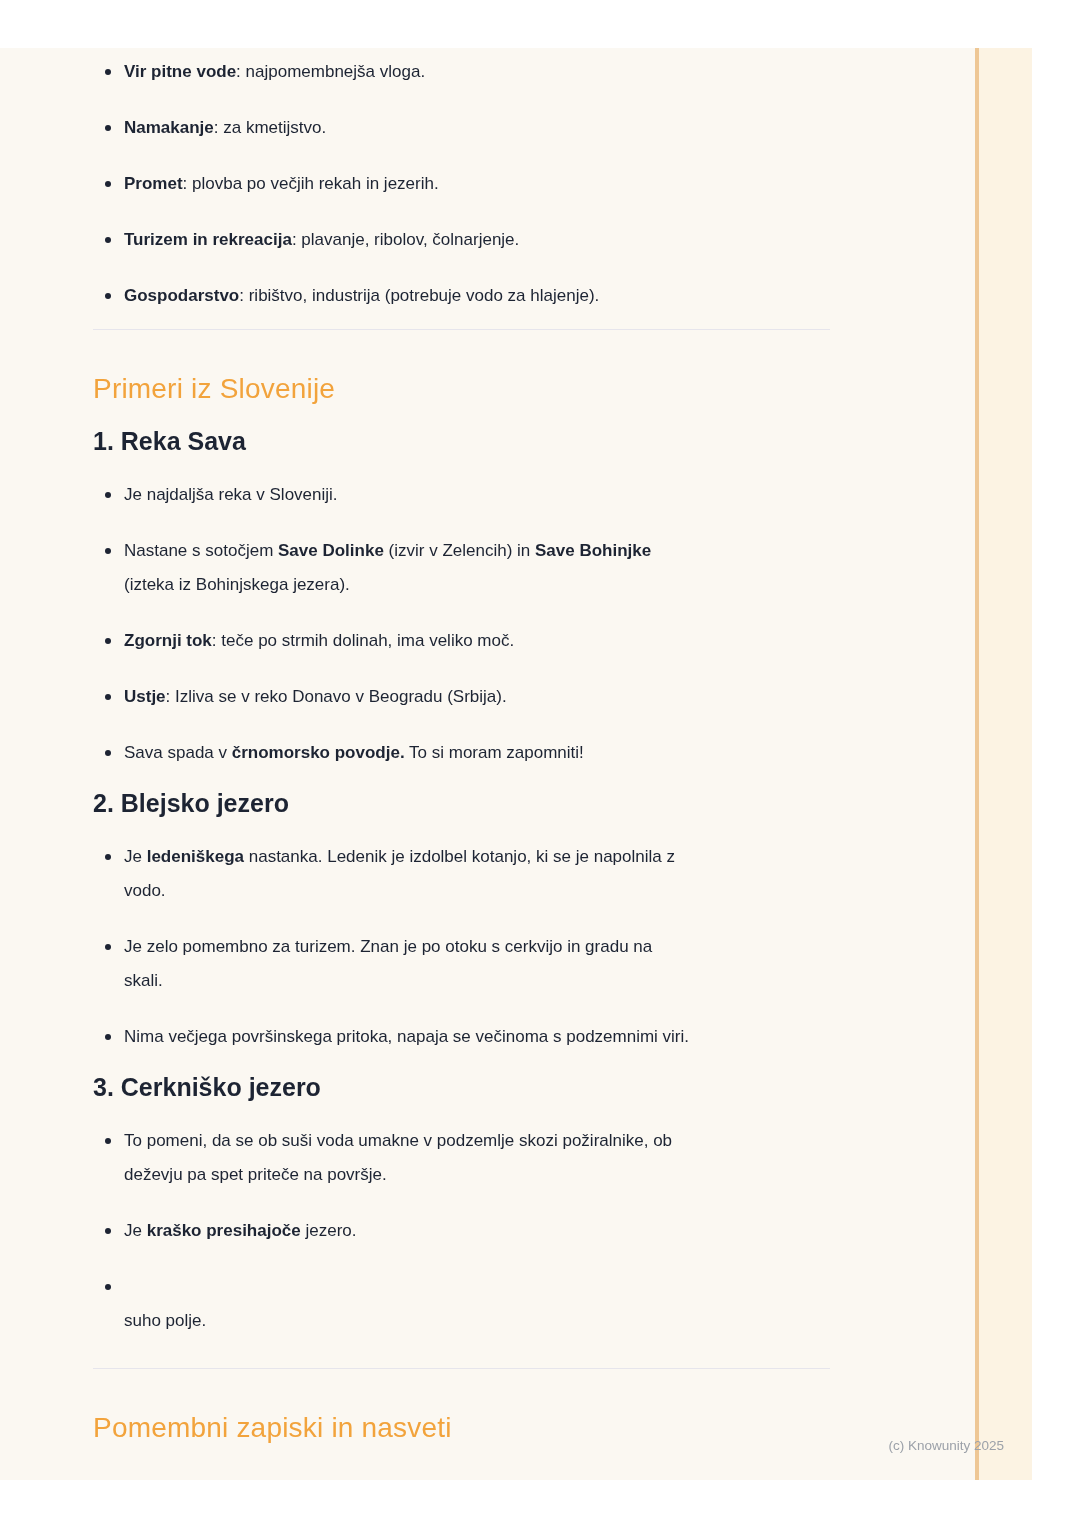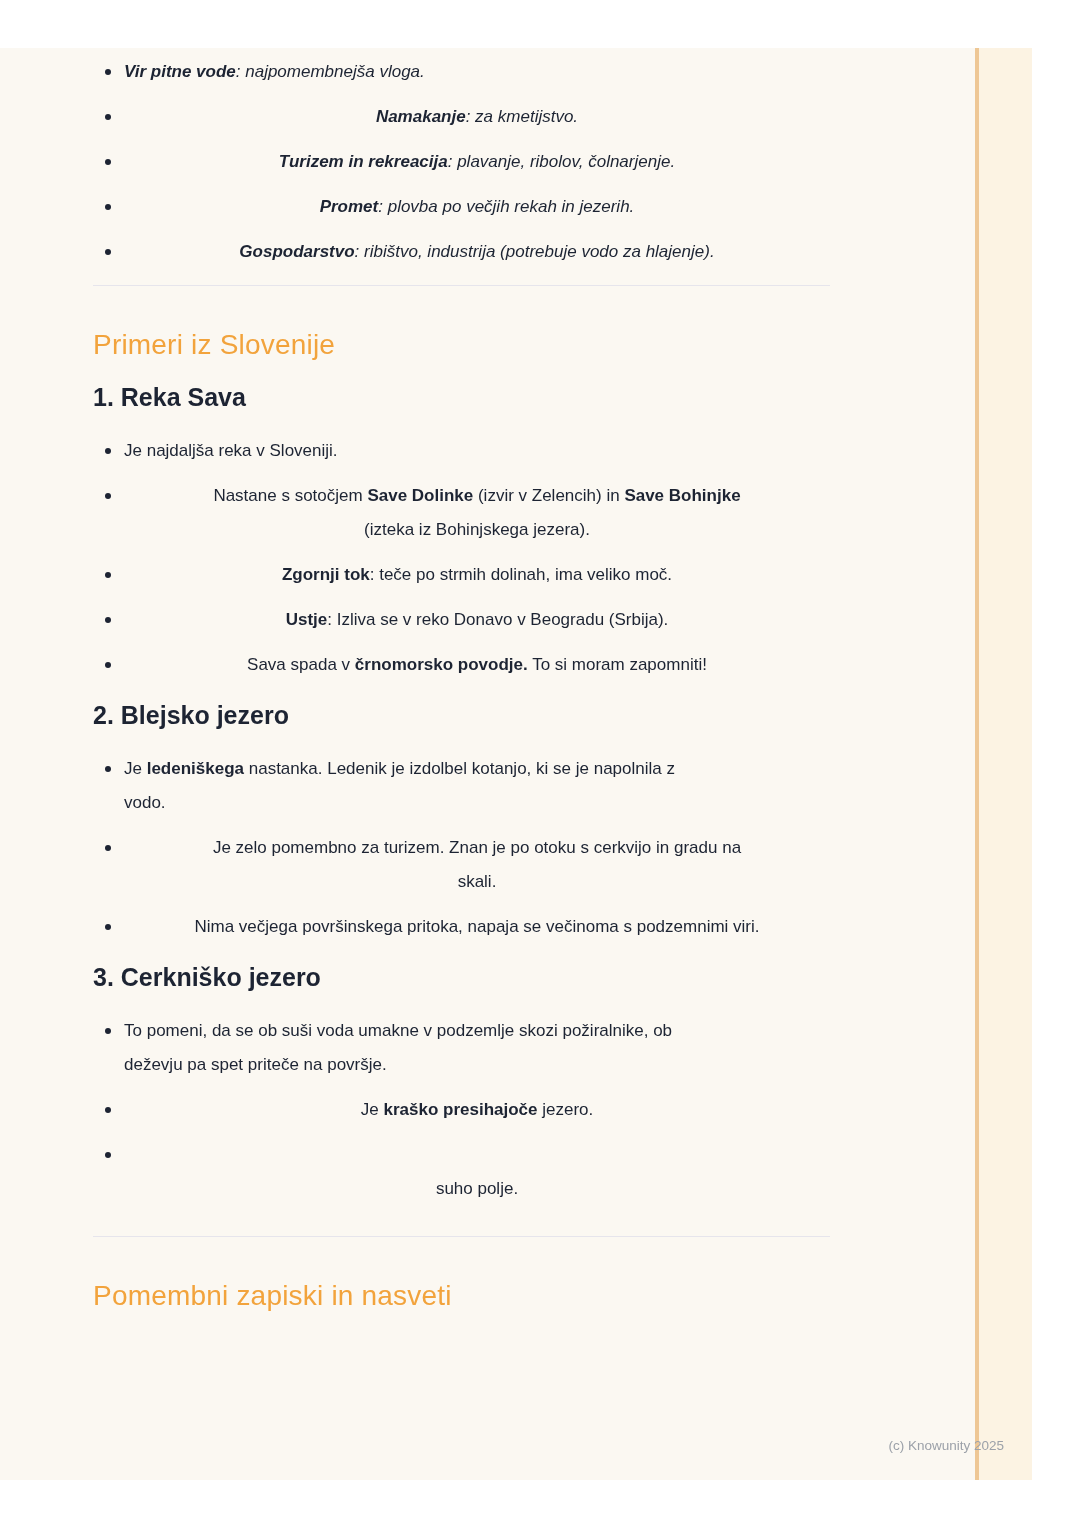--- a/index.html
+++ b/index.html
@@ -40,26 +40,26 @@
     width:737px;
     color:var(--text);
     font-size:17px;
     line-height:34px;
   }
   ul.bullets{
     list-style:none;
     margin:24px 0 0 0;
     padding:0;
   }
-  ul.bullets.intro{ margin-top:7px;font-style:italic; }
+  ul.bullets.intro{ margin-top:7px; }
   ul.bullets li{
     position:relative;
     padding-left:31px;
   }
-  ul.bullets li + li{ margin-top:11px;text-align:center; }
+  ul.bullets li + li{ margin-top:22px; }
   ul.bullets li::before{
     content:"";
     position:absolute;
     left:12px; top:14px;
     width:6px; height:6px;
     border-radius:50%;
     background:var(--text);
   }
   .b{ font-weight:bold; }
   .i{ }
@@ -98,22 +98,22 @@
 
 <div class="page">
   <div class="margin-strip"></div>
   <div class="margin-line"></div>
 
   <div class="content">
 
     <ul class="bullets intro">
       <li><span class="b">Vir pitne vode</span><span>: najpomembnejša vloga.</span></li>
       <li><span class="b">Namakanje</span><span>: za kmetijstvo.</span></li>
+      <li><span class="b">Promet</span><span>: plovba po večjih rekah in jezerih.</span></li>
       <li><span class="b">Turizem in rekreacija</span><span>: plavanje, ribolov, čolnarjenje.</span></li>
-      <li><span class="b">Promet</span><span>: plovba po večjih rekah in jezerih.</span></li>
       <li><span class="b">Gospodarstvo</span><span>: ribištvo, industrija (potrebuje vodo za hlajenje).</span></li>
     </ul>
 
     <hr class="divider">
 
     <h2 class="section-title">Primeri iz Slovenije</h2>
 
     <h3 class="sub-heading">1. Reka Sava</h3>
     <ul class="bullets">
       <li><span>Je najdaljša reka v Sloveniji.</span></li>

